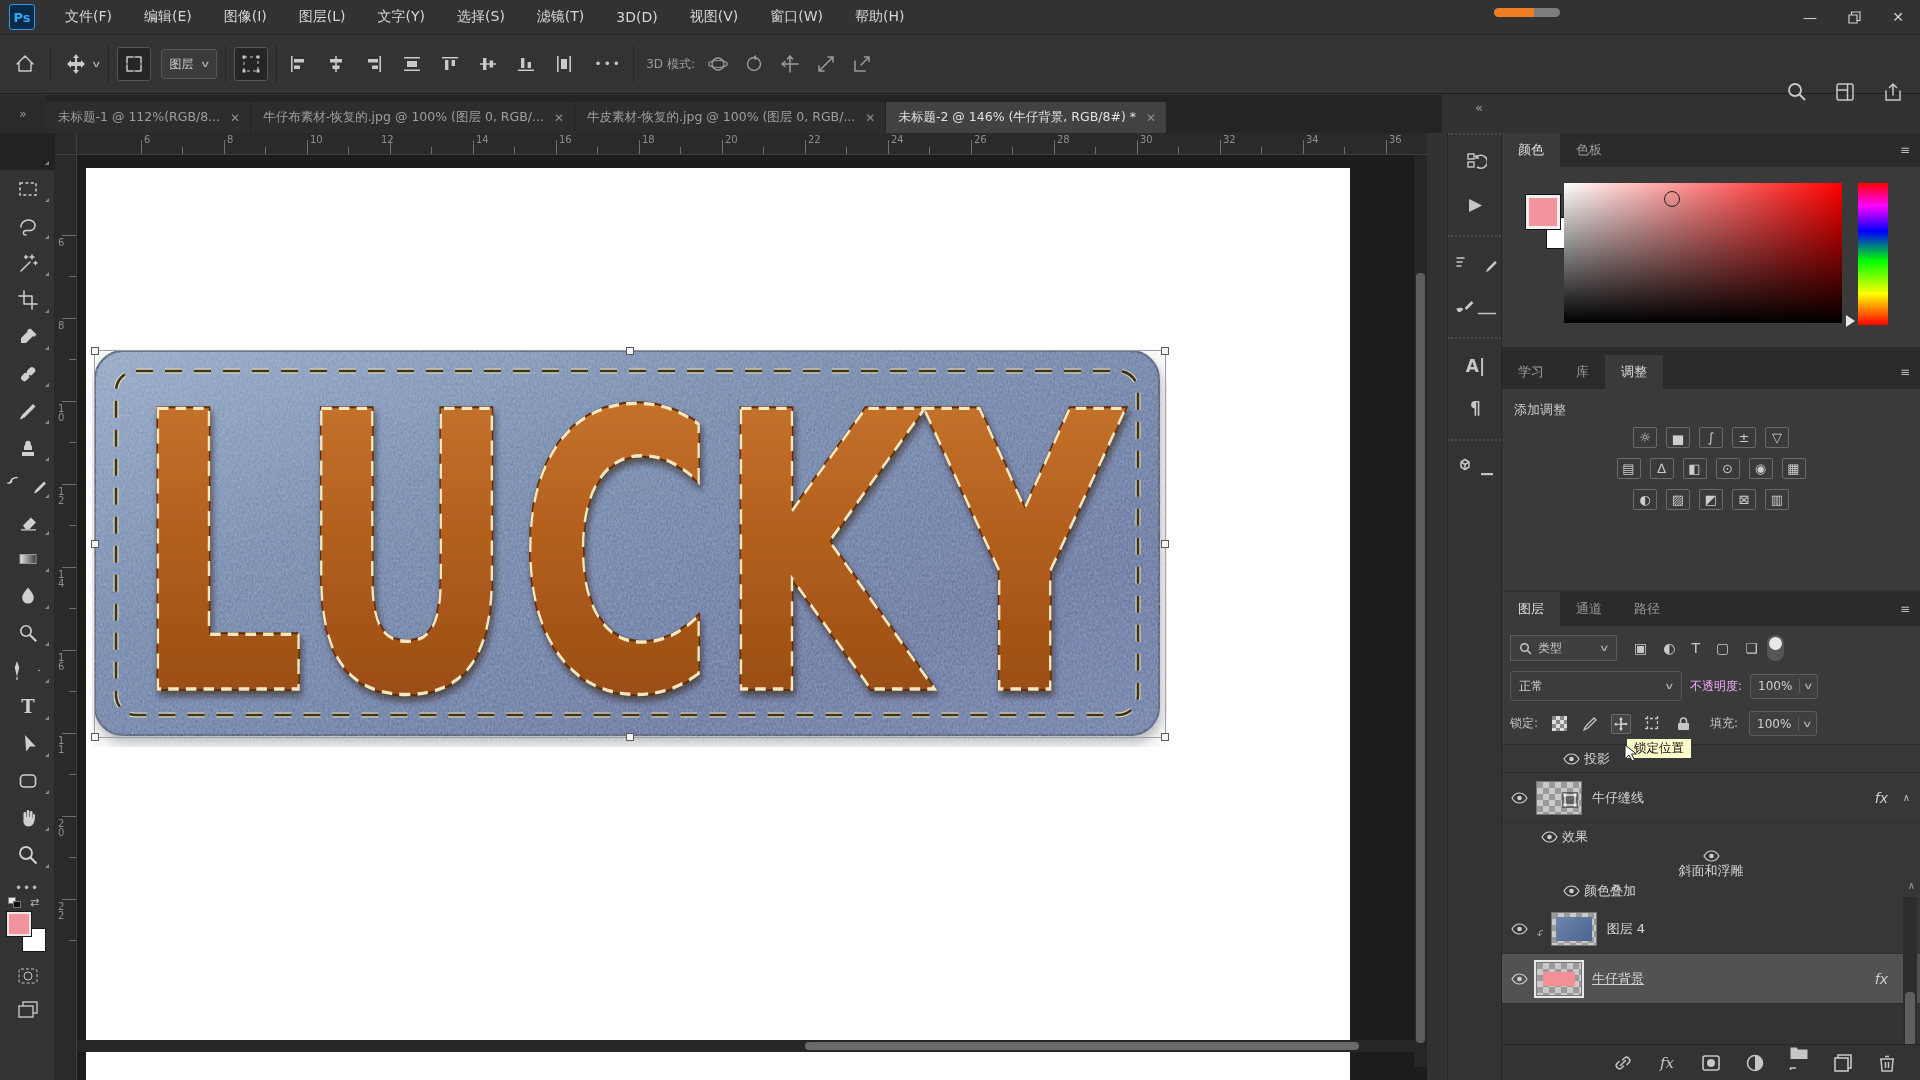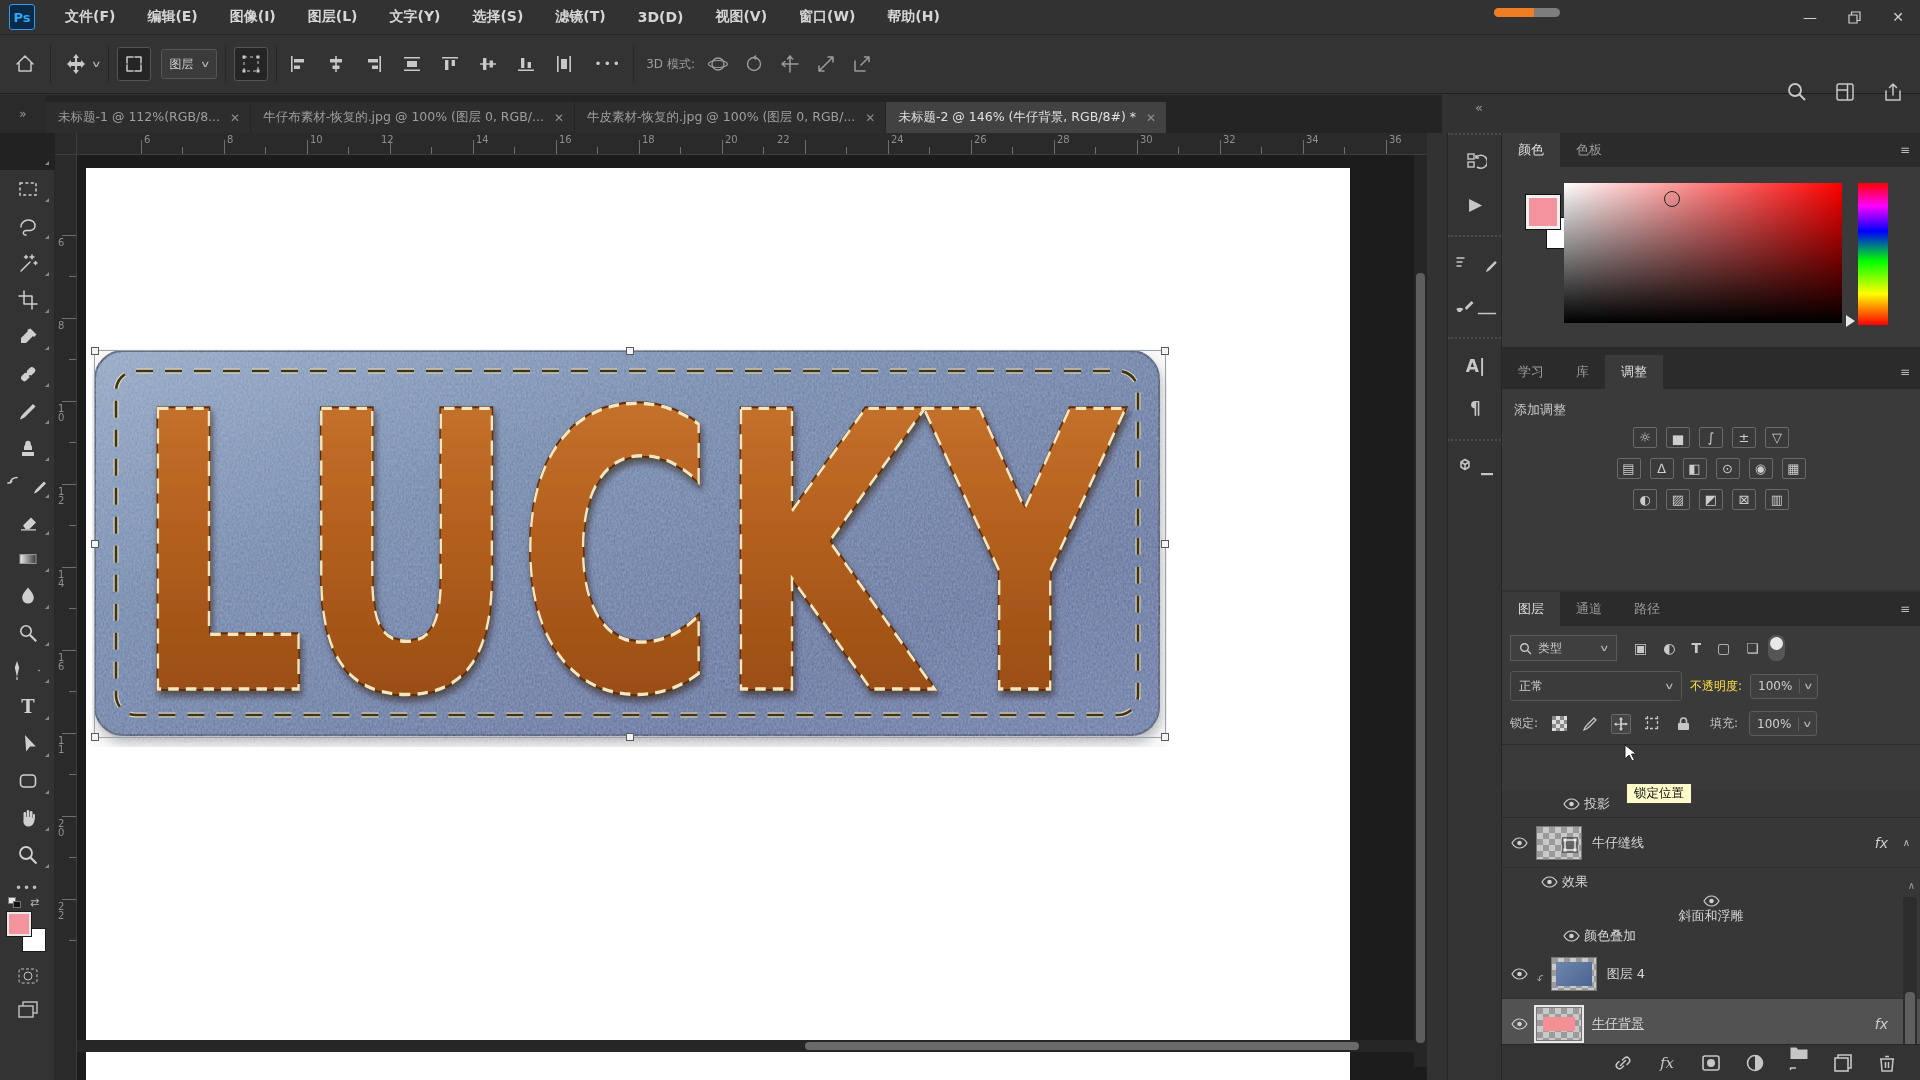--- a/index.html
+++ b/index.html
@@ -1,20 +1,20 @@
 <!DOCTYPE html>
 <html><head>
 <meta charset="utf-8">
 <style>
   * { margin:0; padding:0; box-sizing:border-box; }
   html,body { width:1920px; height:1080px; overflow:hidden; background:#1c1c1c;
     font-family:"DejaVu Sans","Liberation Sans",sans-serif; font-size:12px; color:#cfcfcf; }
   #app { position:relative; width:1920px; height:1080px; background:#323232; }
   .abs { position:absolute; }
-  .row { display:flex; align-items:center;font-weight:bold; }
+  .row { display:flex; align-items:center; }
   svg.ic { display:block; }
 
   
   #titlebar { position:absolute; left:0; top:0; width:1920px; height:34px; background:#323232;
     display:flex; align-items:center; }
   #ps-logo { width:26px; height:26px; margin:0 14px 0 9px; background:#0b2a45; border:1px solid #2d9bf0;
     border-radius:3px; color:#31a8ff; font-weight:bold; font-size:13px; display:flex; align-items:center; justify-content:center; }
   .menu-item { padding:0 16px; height:34px; display:flex; align-items:center; color:#d6d6d6; font-size:14px; }
   #progress-pill { position:absolute; left:1494px; top:8px; width:66px; height:9px; border-radius:5px; background:#7d7d7d; overflow:hidden; }
   #progress-pill .fill { height:100%; width:60%; background:#ef7d23; border-radius:5px 0 0 5px; }
@@ -116,21 +116,21 @@
   #flt-toggle .knob { position:absolute; left:2px; top:2px; width:13px; height:13px; border-radius:50%; background:#e8e8e8; }
   #blend-row { display:flex; align-items:center; gap:8px; padding:4px 8px 8px 8px; }
   #blend-dd { width:172px; justify-content:space-between; }
   .val-dd { display:flex; align-items:center; border:1px solid #5c5c5c; background:#3f3f3f; border-radius:3px; height:25px; }
   .val-dd .v { padding:0 7px; border-right:1px solid #5c5c5c; font-size:12px; }
   .val-dd .c { padding:0 5px; }
   #lock-row { display:flex; align-items:center; gap:11px; padding:2px 8px 8px 8px; border-bottom:1px solid #2c2c2c; position:relative; }
   .lock-ic { color:#c6c6c6; width:20px; height:20px; display:flex; align-items:center; justify-content:center; }
   #lock-pos { border:1px solid #6a6a6a; background:#454545; border-radius:2px; position:relative; }
   #checker { width:15px; height:15px; background:conic-gradient(#ddd 0 25%, #888 0 50%, #ddd 0 75%, #888 0); background-size:8px 8px; }
-  #layer-list { position:relative; background:#373737;margin-top:45px; }
+  #layer-list { position:relative; background:#373737; }
   .lrow { display:flex; align-items:center; position:relative; border-bottom:1px solid #2f2f2f; }
   .lrow.sel { background:#525252; }
   .eye { width:34px; text-align:center; color:#cfcfcf; font-size:13px; flex:none; }
   .lthumb { width:46px; height:34px; flex:none; margin-right:10px; position:relative; border:1px solid #777;
     background:conic-gradient(#c9c9c9 0 25%, #9a9a9a 0 50%, #c9c9c9 0 75%, #9a9a9a 0); background-size:12px 12px; }
   .lname { font-size:13px; color:#d6d6d6; white-space:nowrap; }
   .fxmark { position:absolute; right:32px; font-style:italic; color:#cfcfcf; font-size:14px; }
   .colmark { position:absolute; right:10px; color:#bdbdbd; font-size:10px; }
   #tooltip { position:absolute; left:124px; top:-7px; background:#fdfbc9; border:1px solid #3c3c3c; color:#111;
     font-size:12.5px; padding:1px 7px; z-index:9; }
@@ -503,21 +503,21 @@
         <span class="rh-tick" style="left: 437px; height: 7px;"></span>
         <span class="rh-num" style="left: 482px;">16</span>
         <span class="rh-tick" style="left: 479px; height: 14px;"></span>
         <span class="rh-tick" style="left: 520px; height: 7px;"></span>
         <span class="rh-num" style="left: 565px;">18</span>
         <span class="rh-tick" style="left: 562px; height: 14px;"></span>
         <span class="rh-tick" style="left: 603px; height: 7px;"></span>
         <span class="rh-num" style="left: 648px;">20</span>
         <span class="rh-tick" style="left: 645px; height: 14px;"></span>
         <span class="rh-tick" style="left: 686px; height: 7px;"></span>
-        <span class="rh-num" style="left: 700px;">22</span>
+        <span class="rh-num" style="left: 731px;">22</span>
         <span class="rh-tick" style="left: 728px; height: 14px;"></span>
         <span class="rh-tick" style="left: 769px; height: 7px;"></span>
         <span class="rh-num" style="left: 814px;">24</span>
         <span class="rh-tick" style="left: 811px; height: 14px;"></span>
         <span class="rh-tick" style="left: 852px; height: 7px;"></span>
         <span class="rh-num" style="left: 897px;">26</span>
         <span class="rh-tick" style="left: 894px; height: 14px;"></span>
         <span class="rh-tick" style="left: 935px; height: 7px;"></span>
         <span class="rh-num" style="left: 980px;">28</span>
         <span class="rh-tick" style="left: 977px; height: 14px;"></span>
@@ -748,21 +748,21 @@
             </div>
           <div id="flt-toggle">
               <div class="knob"></div>
             </div>
         </div>
         <div id="blend-row">
           <div class="dd" id="blend-dd">
             <span>正常</span>
               <span class="chev">∨</span>
           </div>
-          <span style="color:#fde047">不透明度:</span>
+          <span style="color:#f0abfc">不透明度:</span>
           <div class="val-dd">
             <span class="v">100%</span>
               <span class="c chev">∨</span>
           </div>
         </div>
         <div id="lock-row">
           <span style="color:#c4c4c4">锁定:</span>
           <div class="lock-ic">
               <div id="checker"></div>
             </div>

